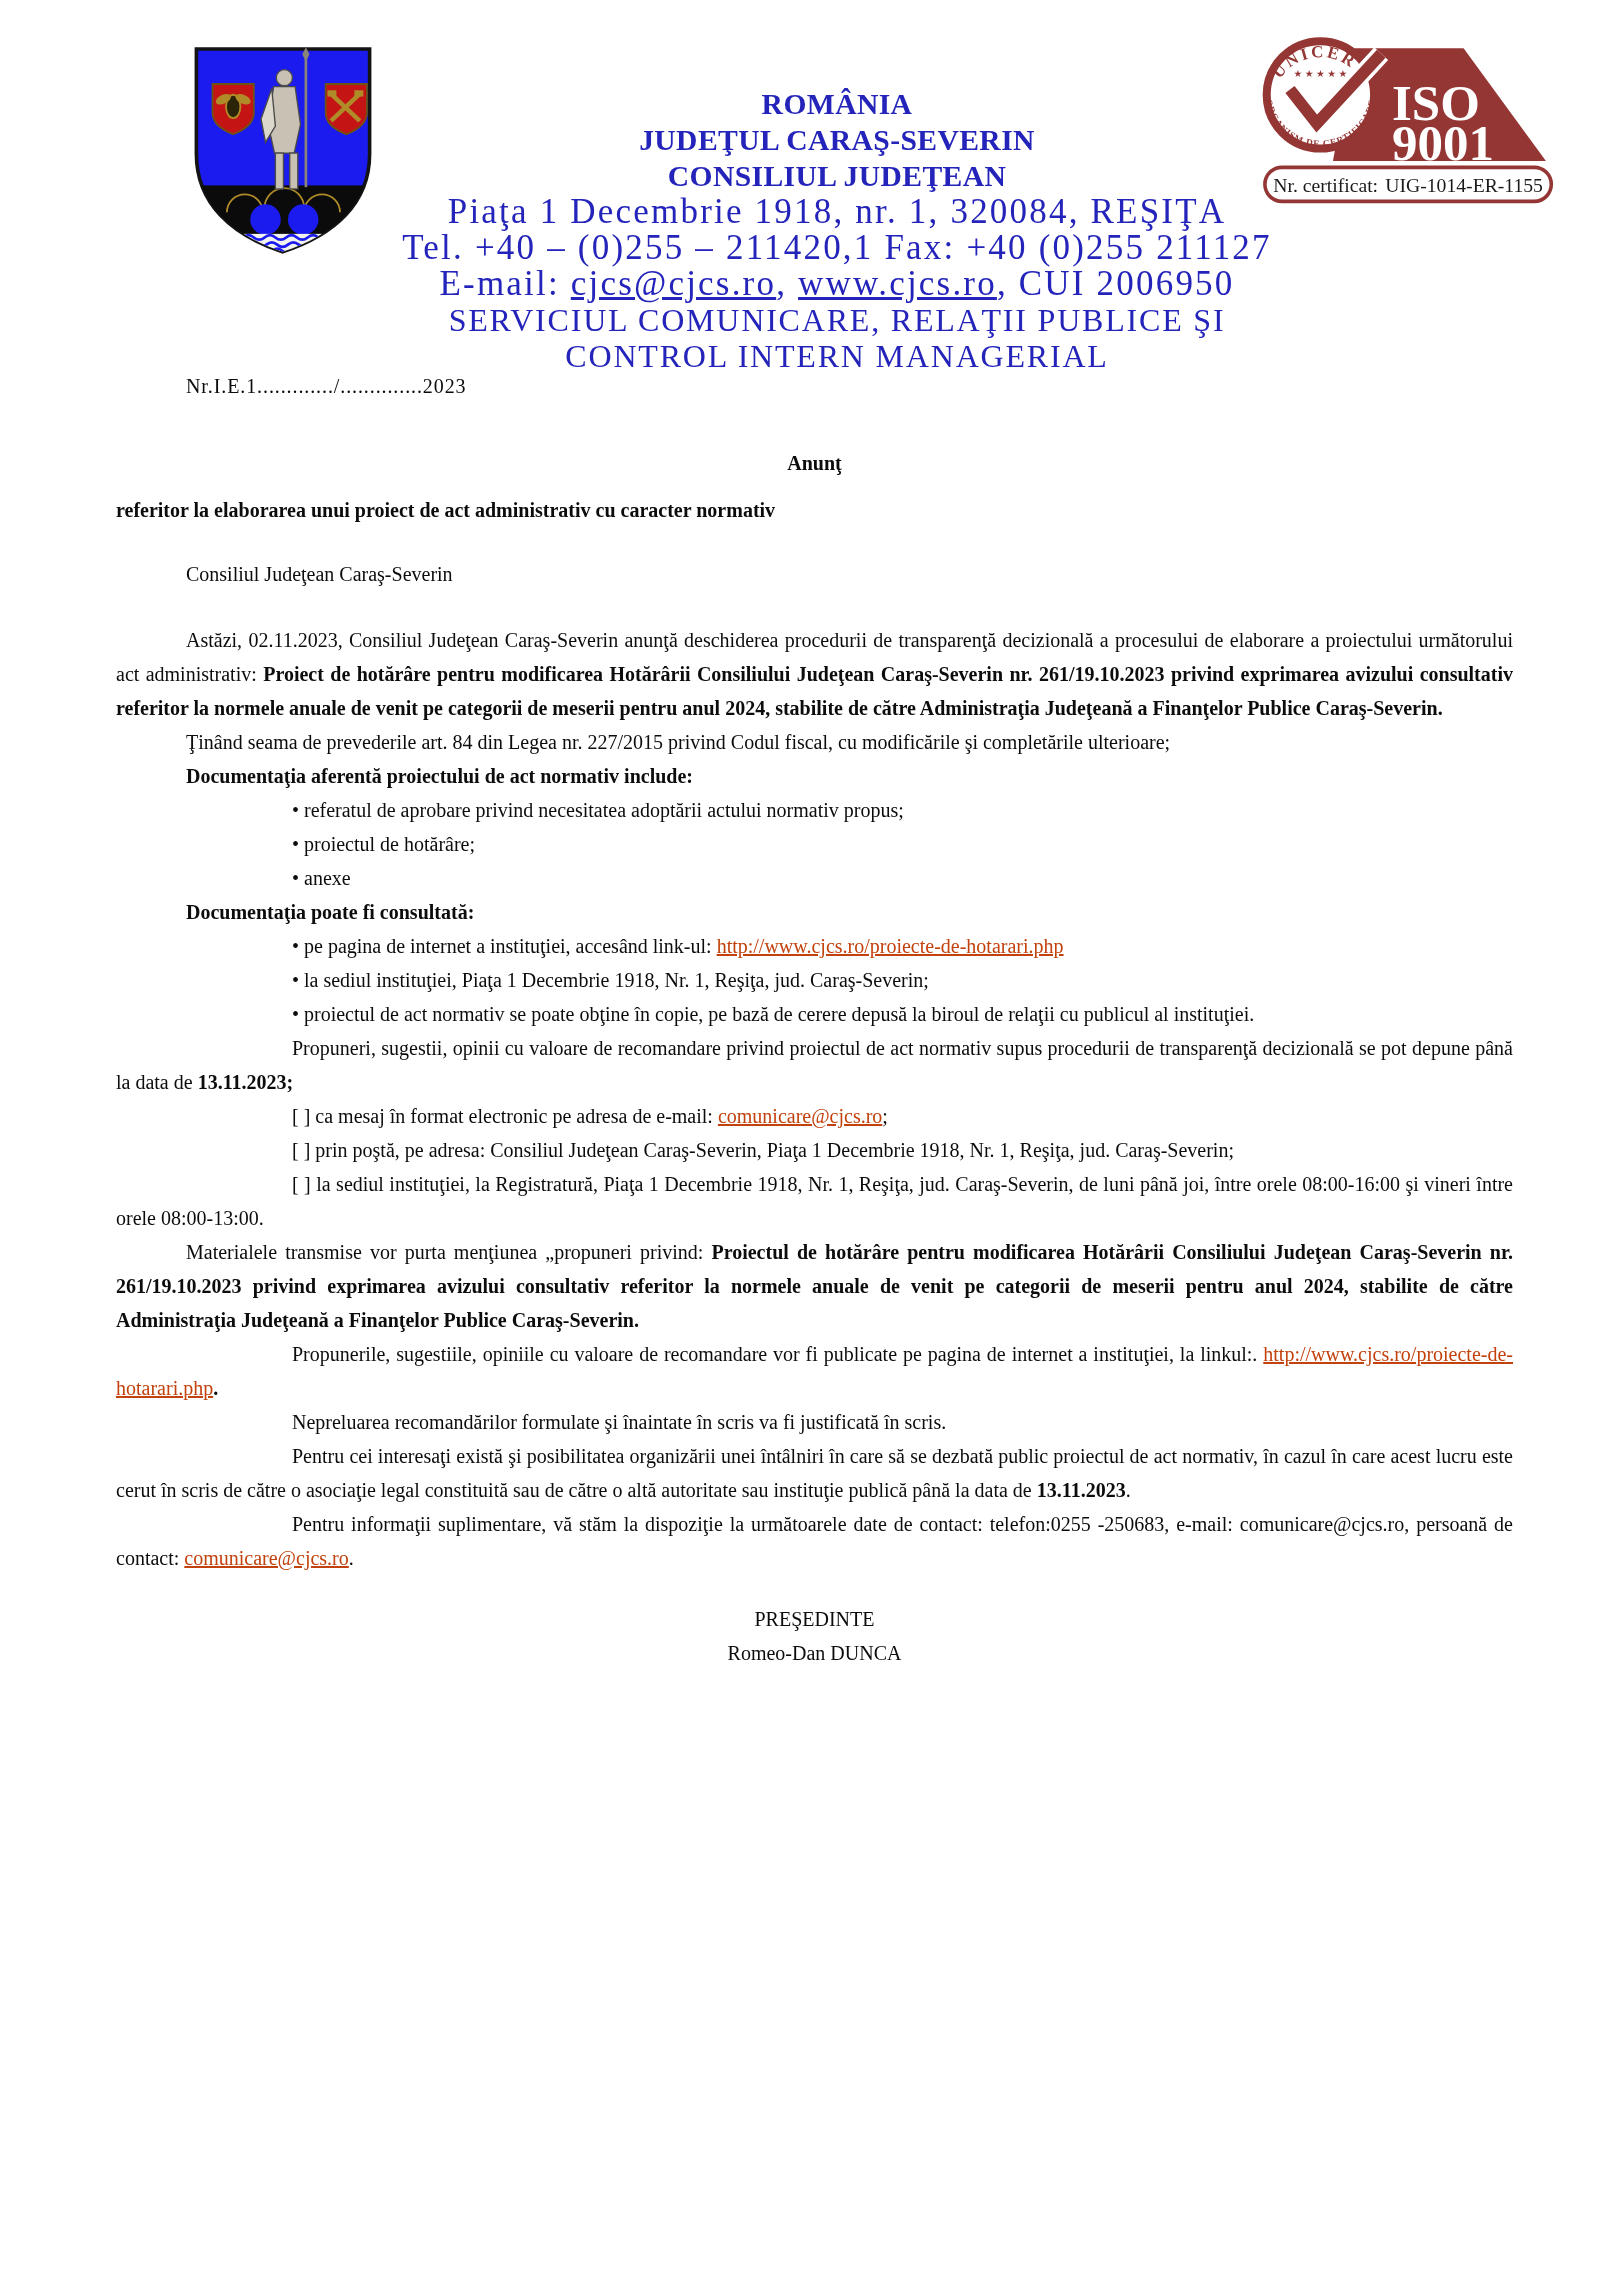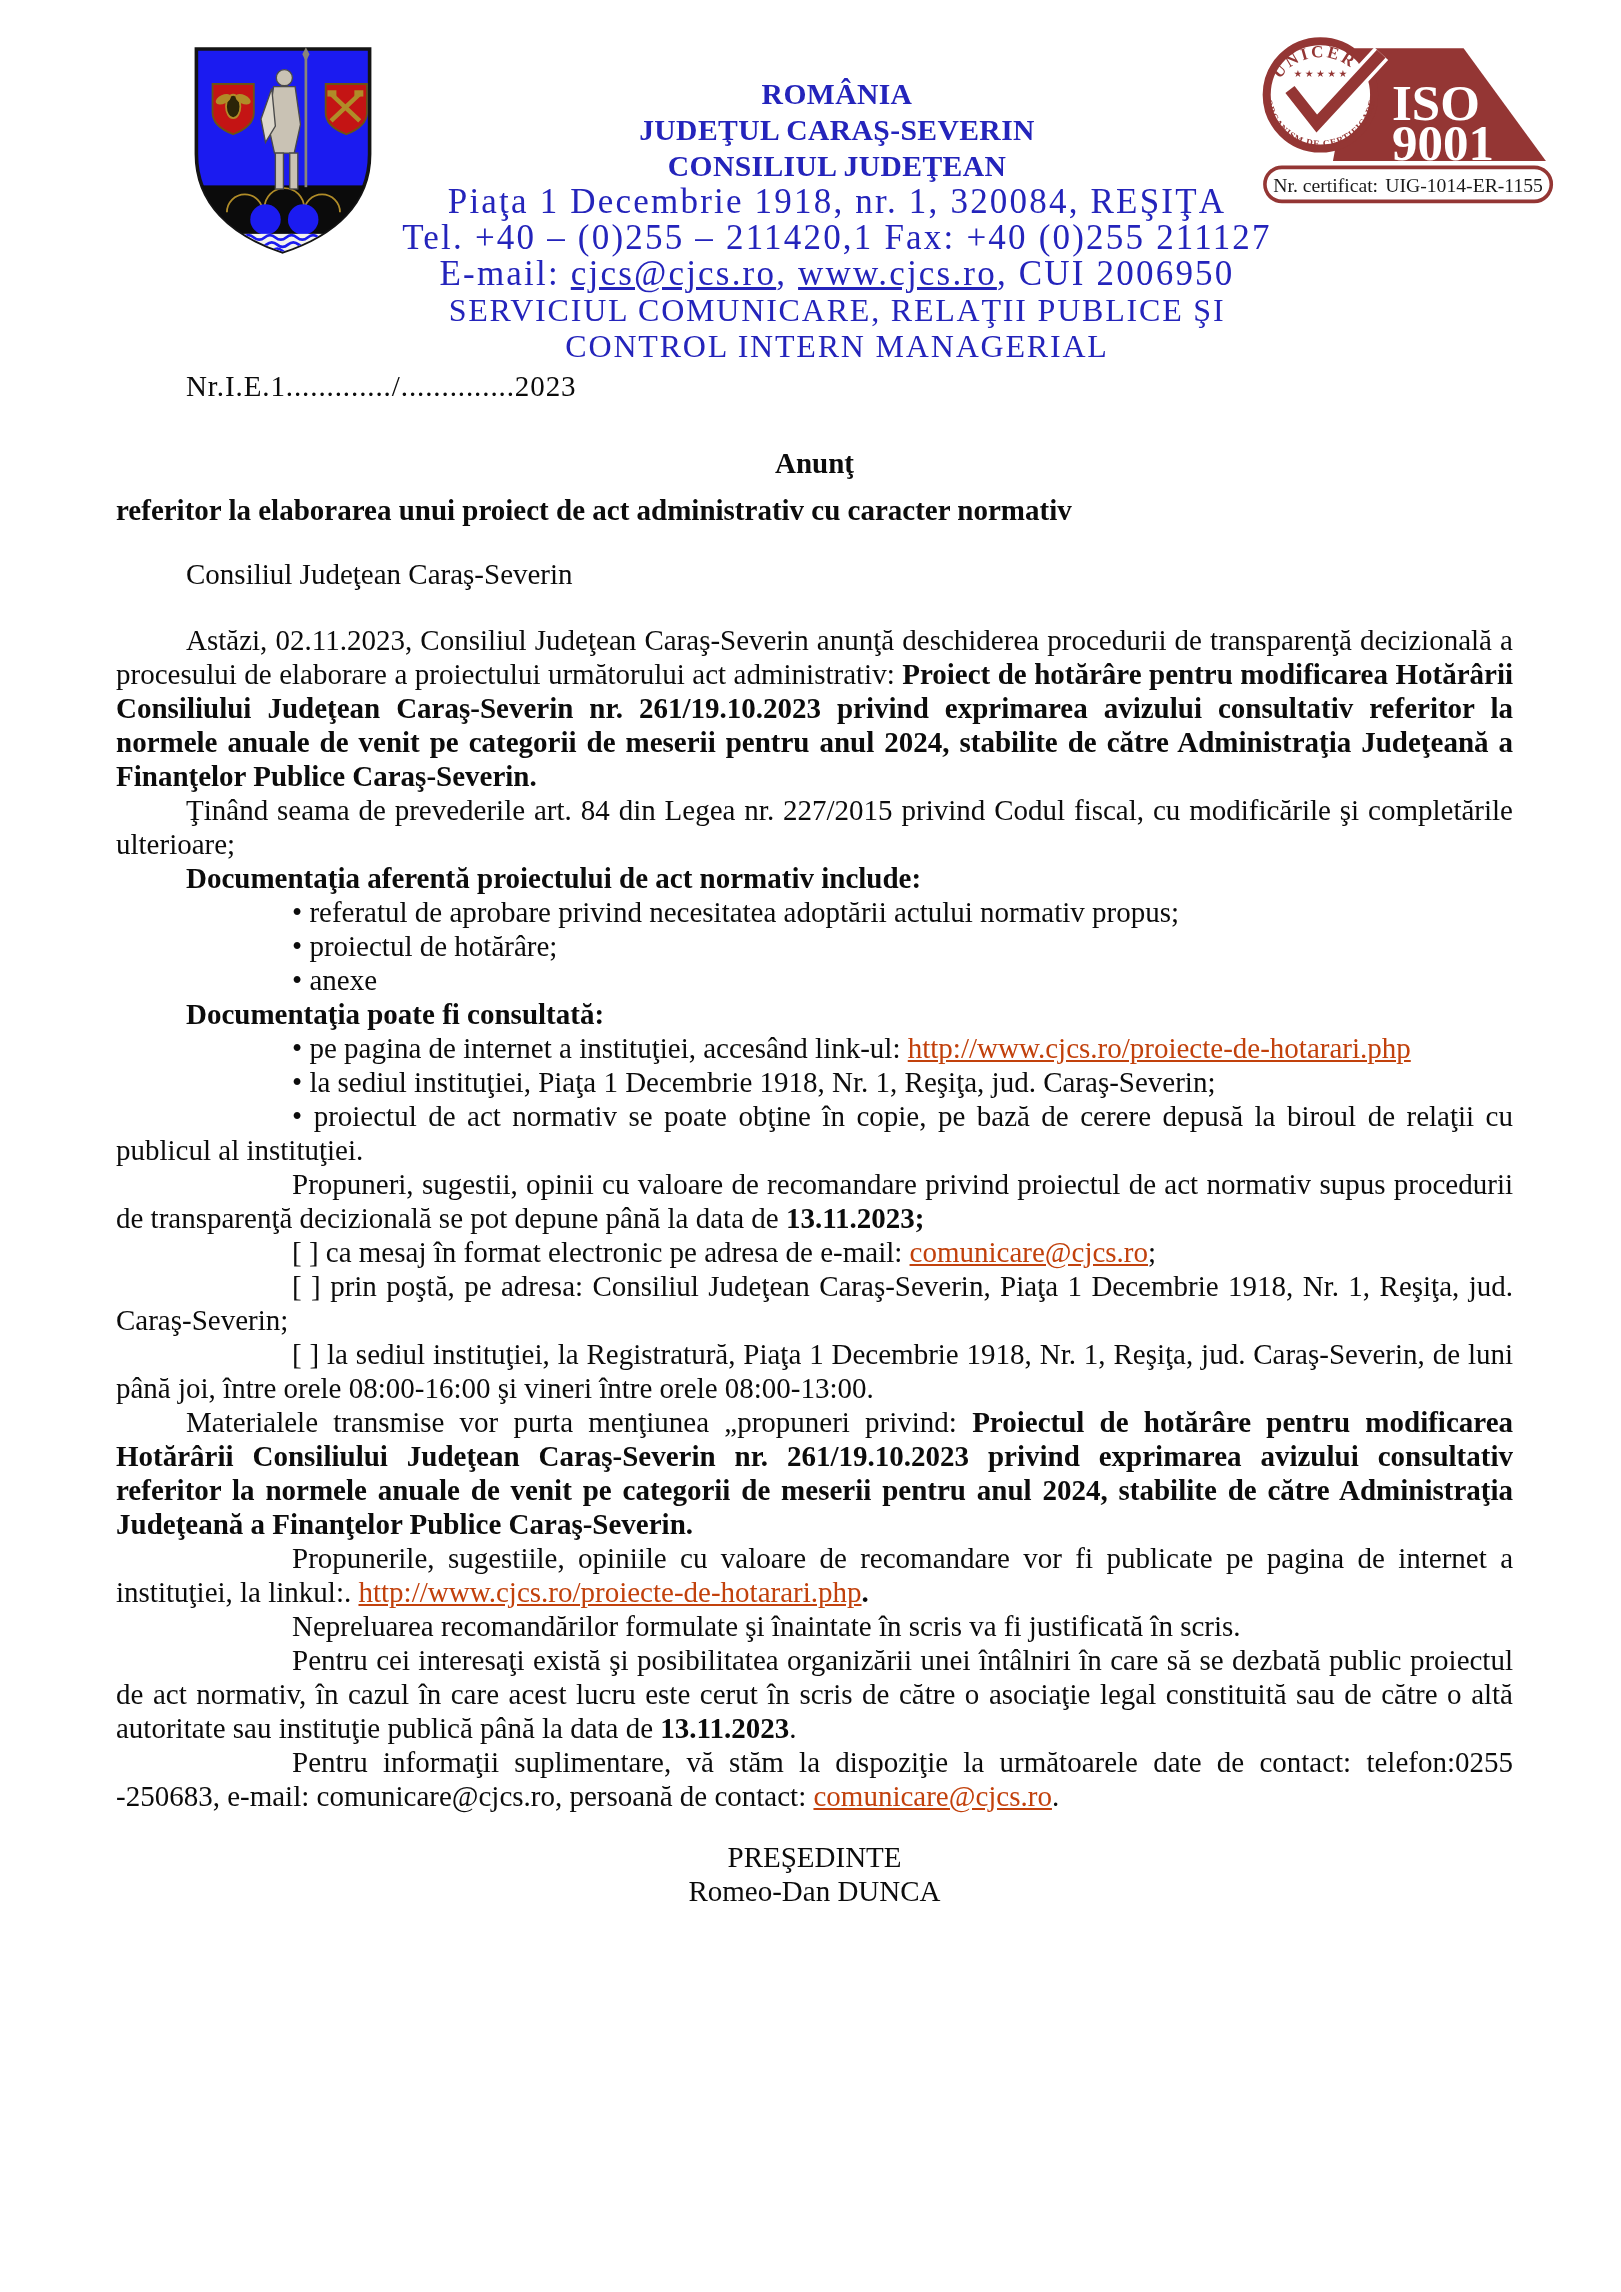--- a/index.html
+++ b/index.html
@@ -7,32 +7,32 @@
     position:relative;
     width:1622px;height:2293px;
     background:#ffffff;
     overflow:hidden;
     font-family:"Liberation Serif","DejaVu Serif",serif;
     color:#0c0c0c;
   }
   
   .crest{position:absolute;left:191px;top:41px;width:184px;height:217px;}
   .letterhead{
-    position:absolute;left:358px;top:76px;width:958px;
+    position:absolute;left:358px;top:86px;width:958px;
     text-align:center;color:#2424bb;line-height:36px;
   }
   .lh-bold{font-weight:bold;font-size:29.6px;letter-spacing:0.4px;}
   .lh-spaced{font-size:35px;letter-spacing:2.2px;}
   .lh-service{font-size:32px;letter-spacing:1.8px;}
   .lh-link{color:#2424bb;text-decoration:underline;text-align:right;}
   .iso{position:absolute;left:1247px;top:34px;width:358px;height:179px;}
   
   .content{
     position:absolute;left:116px;top:369px;width:1397px;
-    font-size:29px;line-height:34px;
+    font-size:20px;line-height:34px;
   }
   .refline{letter-spacing:0.9px;text-indent:70px;margin:0 0 43px 0;}
   .doc-title{font-weight:bold;text-align:center;margin:13px;}
   .doc-subtitle{font-weight:bold;text-align:left;margin:0 0 30px 0;}
   .addressee{text-indent:70px;margin:0 0 32px 0;}
   .para{margin:0;text-align:justify;}
   .indent-std{text-indent:70px;}
   .indent-deep{text-indent:176px;}
   .run{font-weight:normal;}
   .run-bold{font-weight:bold;}

